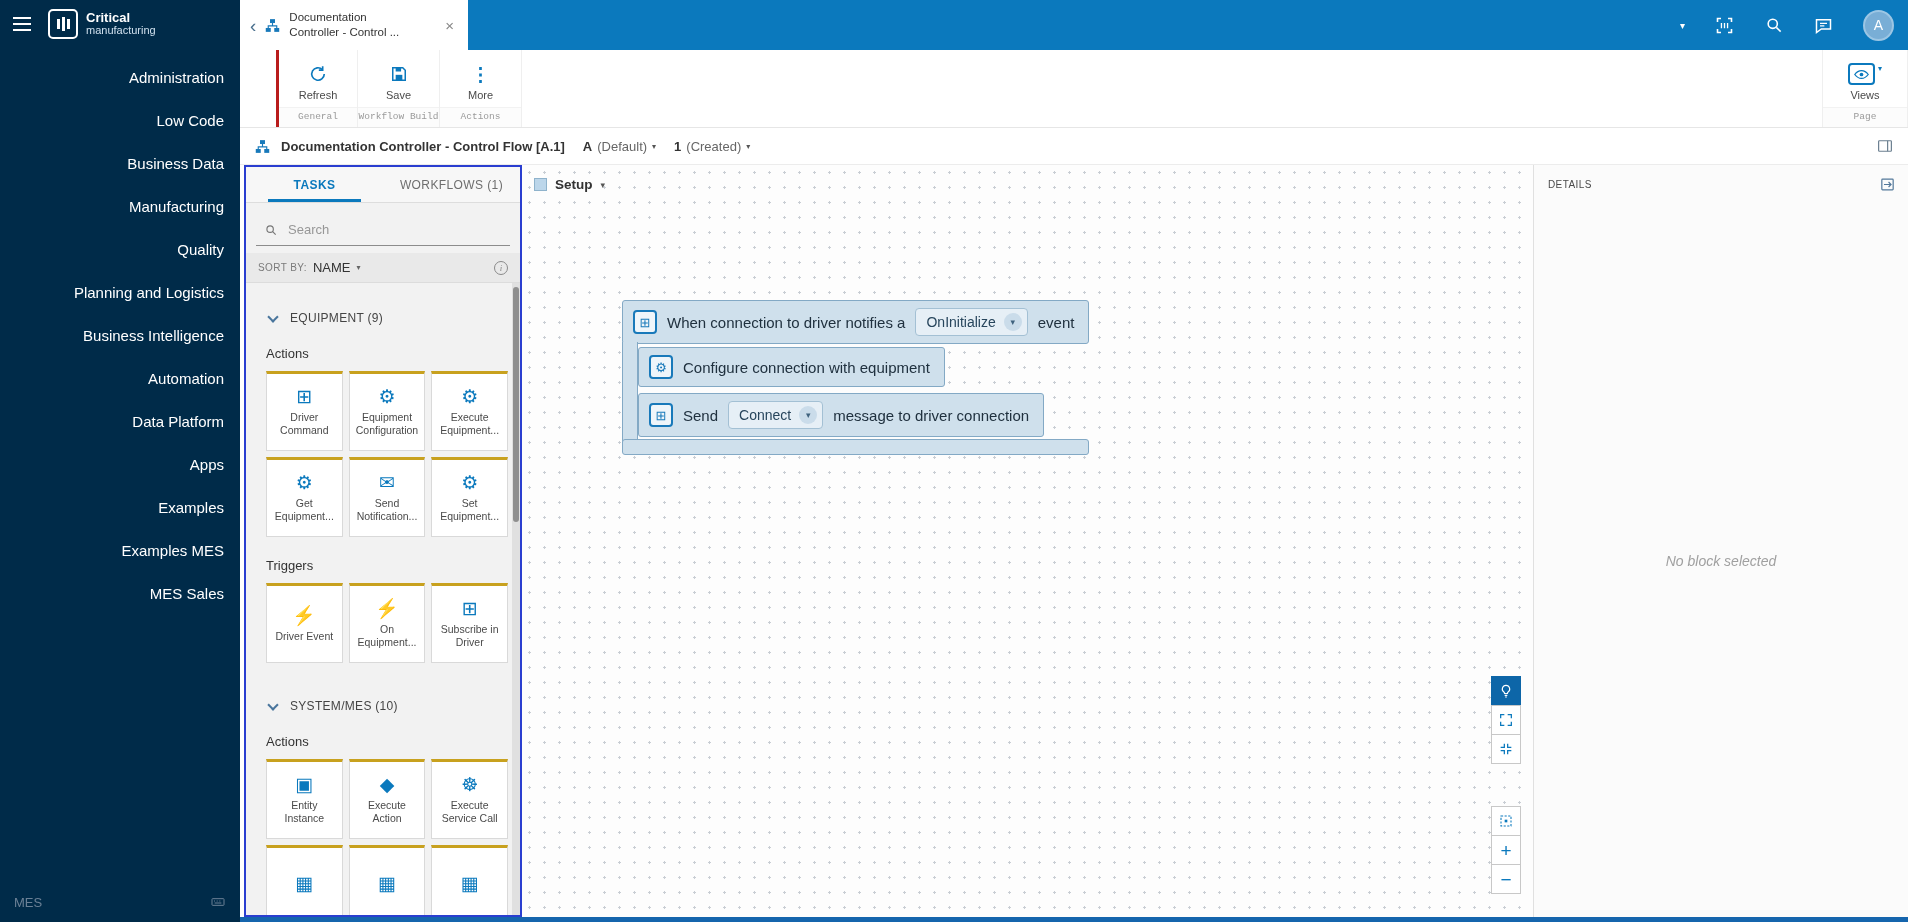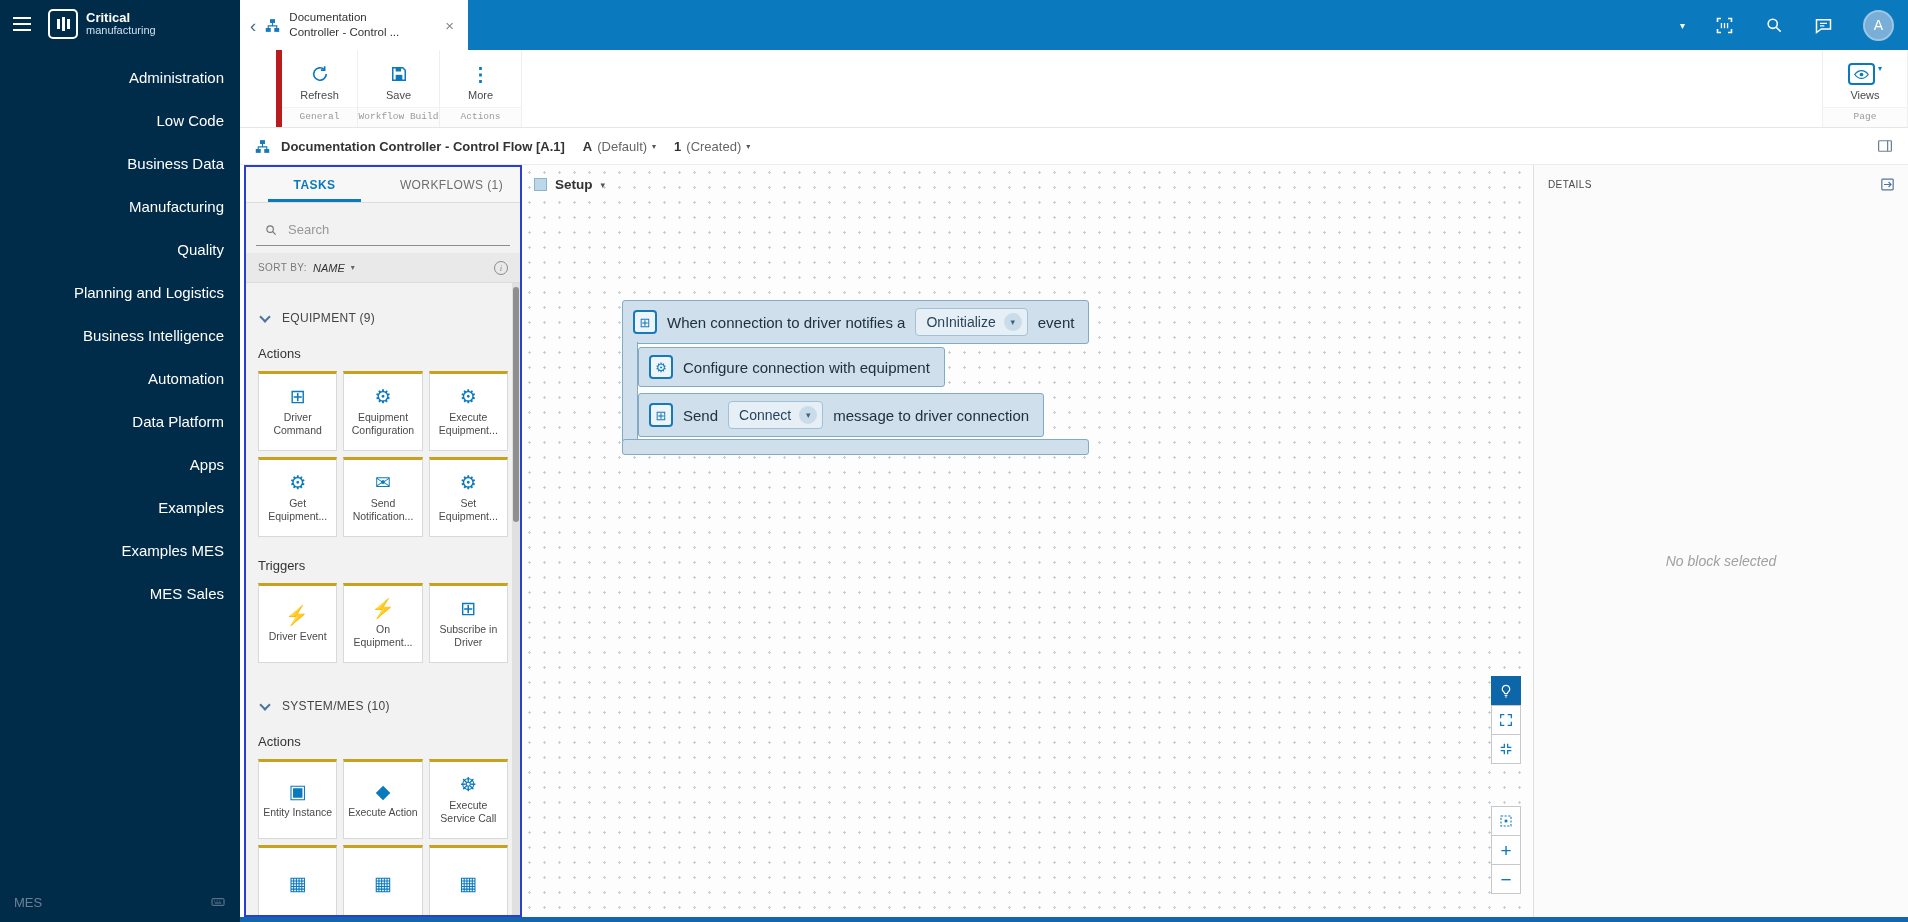--- a/index.html
+++ b/index.html
@@ -38,21 +38,21 @@
   .tab-title div { white-space:nowrap; overflow:hidden; }
   .tab-close { color:#888; font-size:15px; cursor:pointer; padding:2px 4px; }
   .top-icons { margin-left:auto; display:flex; align-items:center; gap:29px; padding-right:14px; }
   .top-chev { color:#fff; font-size:10px; cursor:pointer; }
   .top-icons svg { display:block; cursor:pointer; }
   .avatar { width:31px; height:31px; border-radius:50%; background:#79aed6; border:2px solid #9cc6e4; color:#fff; display:flex; align-items:center; justify-content:center; font-size:14px; cursor:pointer; }
 
   
   .toolbar { height:78px; background:#fff; border-bottom:1px solid #e6e6e6; display:flex; align-items:stretch; padding-left:36px; flex-shrink:0; }
   .tb-group { width:82px; display:flex; flex-direction:column; align-items:center; border-right:1px solid #efefef; }
-  .tb-group:first-child { border-left:6px solid #b91c1c; }
+  .tb-group:first-child { border-left:3px solid #b91c1c; }
   .tb-btn { flex:1; width:100%; display:flex; flex-direction:column; align-items:center; justify-content:center; gap:4px; background:none; border:none; cursor:pointer; padding-top:8px; font-family:inherit; }
   .tb-icon { height:22px; display:flex; align-items:center; justify-content:center; color:#0b79bd; }
   .tb-label { font-size:11px; color:#4a4a4a; }
   .tb-caption { width:100%; text-align:center; font-size:9.5px; color:#9a9a9a; padding:3px 0 5px; border-top:1px solid #f2f2f2; background:#fcfcfc;font-family:Liberation Mono, monospace; }
   .tb-views { margin-left:auto; width:86px; border-left:1px solid #efefef; }
   .views-row { display:flex; align-items:flex-start; gap:3px; }
   .eye-box { width:27px; height:22px; border:2px solid #0b79bd; border-radius:4px; display:flex; align-items:center; justify-content:center; color:#0b79bd; }
   .mini-chev { font-size:8px; color:#0b79bd; margin-top:1px; }
   .more-dots { font-size:19px; font-weight:bold; color:#0b79bd; line-height:1; }
 
@@ -72,24 +72,24 @@
   .tasks-panel { width:278px; flex-shrink:0; margin-left:4px; background:#f2f2f2; border:2px solid #2a3ed0; display:flex; flex-direction:column; position:relative; overflow:hidden; }
   .tp-tabs { display:flex; height:36px; background:#f7f7f7; border-bottom:1px solid #ddd; flex-shrink:0; }
   .tp-tab { flex:1; display:flex; align-items:center; justify-content:center; font-size:12px; letter-spacing:.4px; color:#6e6e6e; position:relative; cursor:pointer; }
   .tp-tab.active { color:#0b79bd; font-weight:bold; }
   .tp-tab.active::after { content:""; position:absolute; left:16%; right:16%; bottom:0; height:3px; background:#0b79bd; }
   .tp-search { margin:11px 10px 7px; display:flex; align-items:center; gap:8px; padding:7px 8px; border-bottom:1px solid #8c8c8c; flex-shrink:0; }
   .tp-search input { border:none; outline:none; background:transparent; font-size:13px; color:#333; width:100%; font-family:inherit; }
   .tp-search input::placeholder { color:#979797; }
   .tp-sort { height:30px; background:#e9e9e9; border-bottom:1px solid #dcdcdc; display:flex; align-items:center; gap:6px; padding:0 12px; flex-shrink:0; }
   .sort-label { font-size:10px; color:#7a7a7a; letter-spacing:.4px;text-align:center; }
-  .sort-value { font-size:11px; color:#333; cursor:pointer;font-style:italic; }
+  .sort-value { font-size:13px; color:#333; cursor:pointer; }
   .sort-chev { font-size:8px; color:#666; }
   .info-circle { margin-left:auto; width:14px; height:14px; border:1px solid #8a8a8a; border-radius:50%; color:#8a8a8a; font-size:9px; display:flex; align-items:center; justify-content:center; font-style:italic; font-family:"Liberation Serif", serif; cursor:pointer; }
-  .tp-body { flex:1; overflow:hidden; position:relative; }
+  .tp-body { flex:1; overflow:hidden; position:relative;padding-left:8px; }
   .tp-sec-head { display:flex; align-items:center; padding:28px 12px 8px; cursor:pointer; }
   .chev { width:8px; height:8px; border-left:2px solid #49759c; border-bottom:2px solid #49759c; transform:rotate(-45deg); margin:-3px 13px 0 3px; flex-shrink:0; }
   .tp-sec-title { font-size:12px; color:#444; letter-spacing:.3px; }
   .tp-group-title { font-size:13px; color:#333; padding:13px 12px 10px; }
   .tp-grid { display:grid; grid-template-columns:repeat(3,1fr); gap:6px; padding:0 12px; margin-bottom:8px; }
   .task-card { background:#fff; border:1px solid #d9d9d9; border-top:3px solid #c8a11e; height:80px; display:flex; flex-direction:column; align-items:center; justify-content:center; gap:5px; cursor:grab; }
   .card-icon { color:#0b79bd; font-size:19px; line-height:1; }
   .card-label { font-size:10.5px; color:#4a4a4a; text-align:center; line-height:1.2; padding:0 3px; min-height:1px; }
   .tp-scroll-track { position:absolute; top:0; right:0; bottom:0; width:8px; background:#e0e0e0; }
   .tp-scroll-thumb { position:absolute; top:4px; right:1px; width:6px; height:235px; background:#8f8f8f; border-radius:3px; cursor:grab; }

